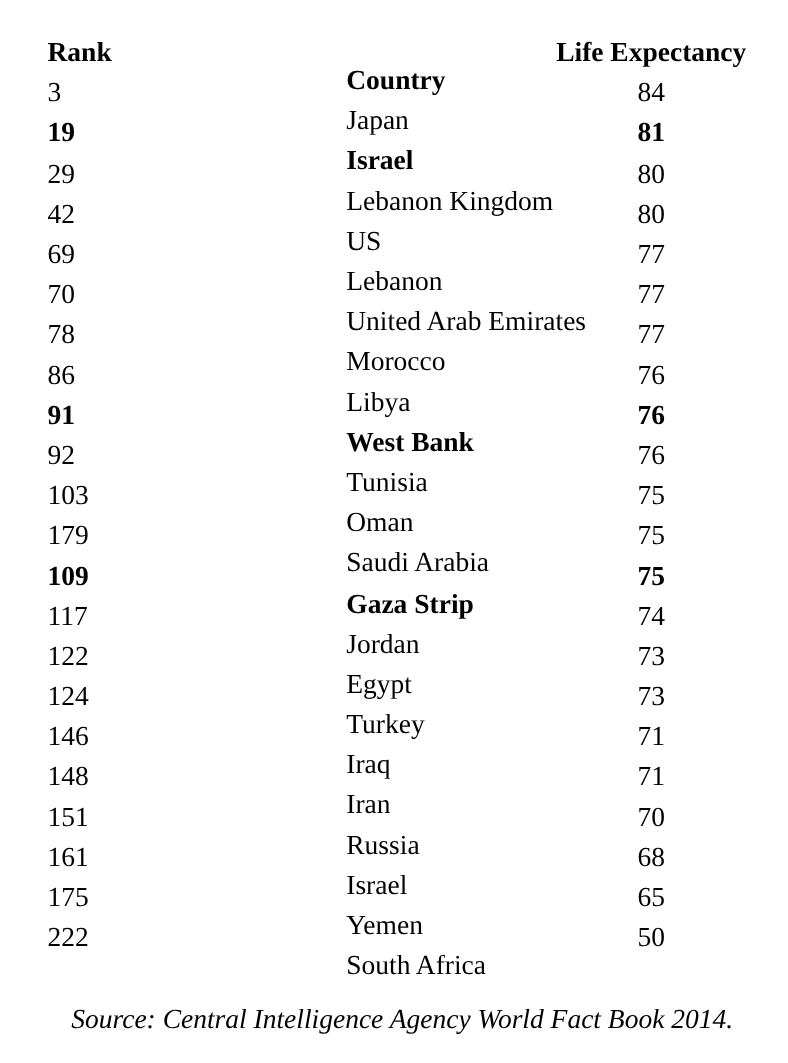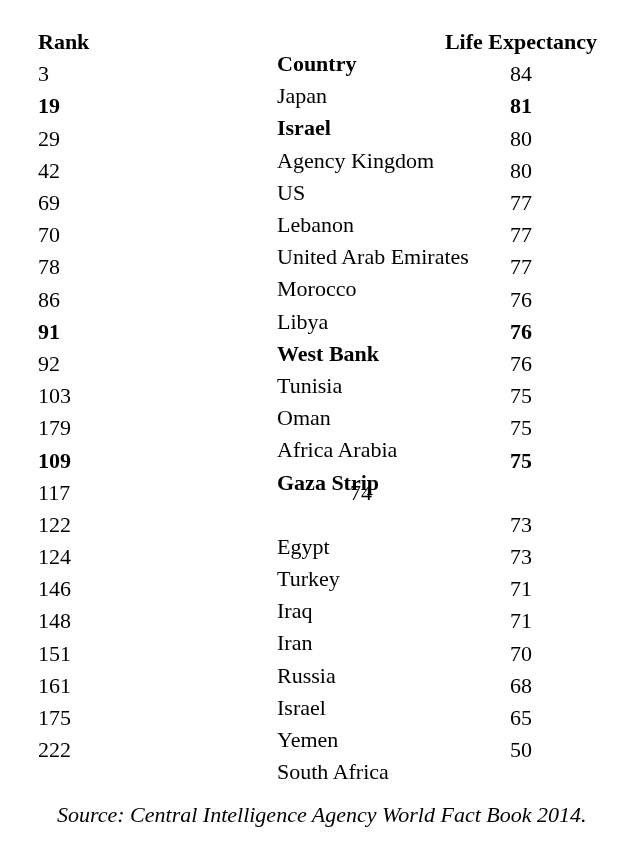--- a/index.html
+++ b/index.html
@@ -84,21 +84,21 @@
   </div>
 
   <div class="row bold">
     <div class="cell rank">19</div>
     <div class="cell country">Israel</div>
     <div class="cell life">81</div>
   </div>
 
   <div class="row">
     <div class="cell rank">29</div>
-    <div class="cell country">Agency Kingdom</div>
+    <div class="cell country">Lebanon Kingdom</div>
     <div class="cell life">80</div>
   </div>
 
   <div class="row">
     <div class="cell rank">42</div>
     <div class="cell country">US</div>
     <div class="cell life">80</div>
   </div>
 
   <div class="row">
@@ -138,32 +138,33 @@
   </div>
 
   <div class="row">
     <div class="cell rank">103</div>
     <div class="cell country">Oman</div>
     <div class="cell life">75</div>
   </div>
 
   <div class="row">
     <div class="cell rank">179</div>
-    <div class="cell country">Africa Arabia</div>
+    <div class="cell country">Saudi Arabia</div>
     <div class="cell life">75</div>
   </div>
 
   <div class="row bold">
     <div class="cell rank">109</div>
     <div class="cell country">Gaza Strip</div>
     <div class="cell life">75</div>
   </div>
 
   <div class="row">
     <div class="cell rank">117</div>
+    <div class="cell country">Jordan</div>
     <div class="cell life">74</div>
   </div>
 
   <div class="row">
     <div class="cell rank">122</div>
     <div class="cell country">Egypt</div>
     <div class="cell life">73</div>
   </div>
 
   <div class="row">

